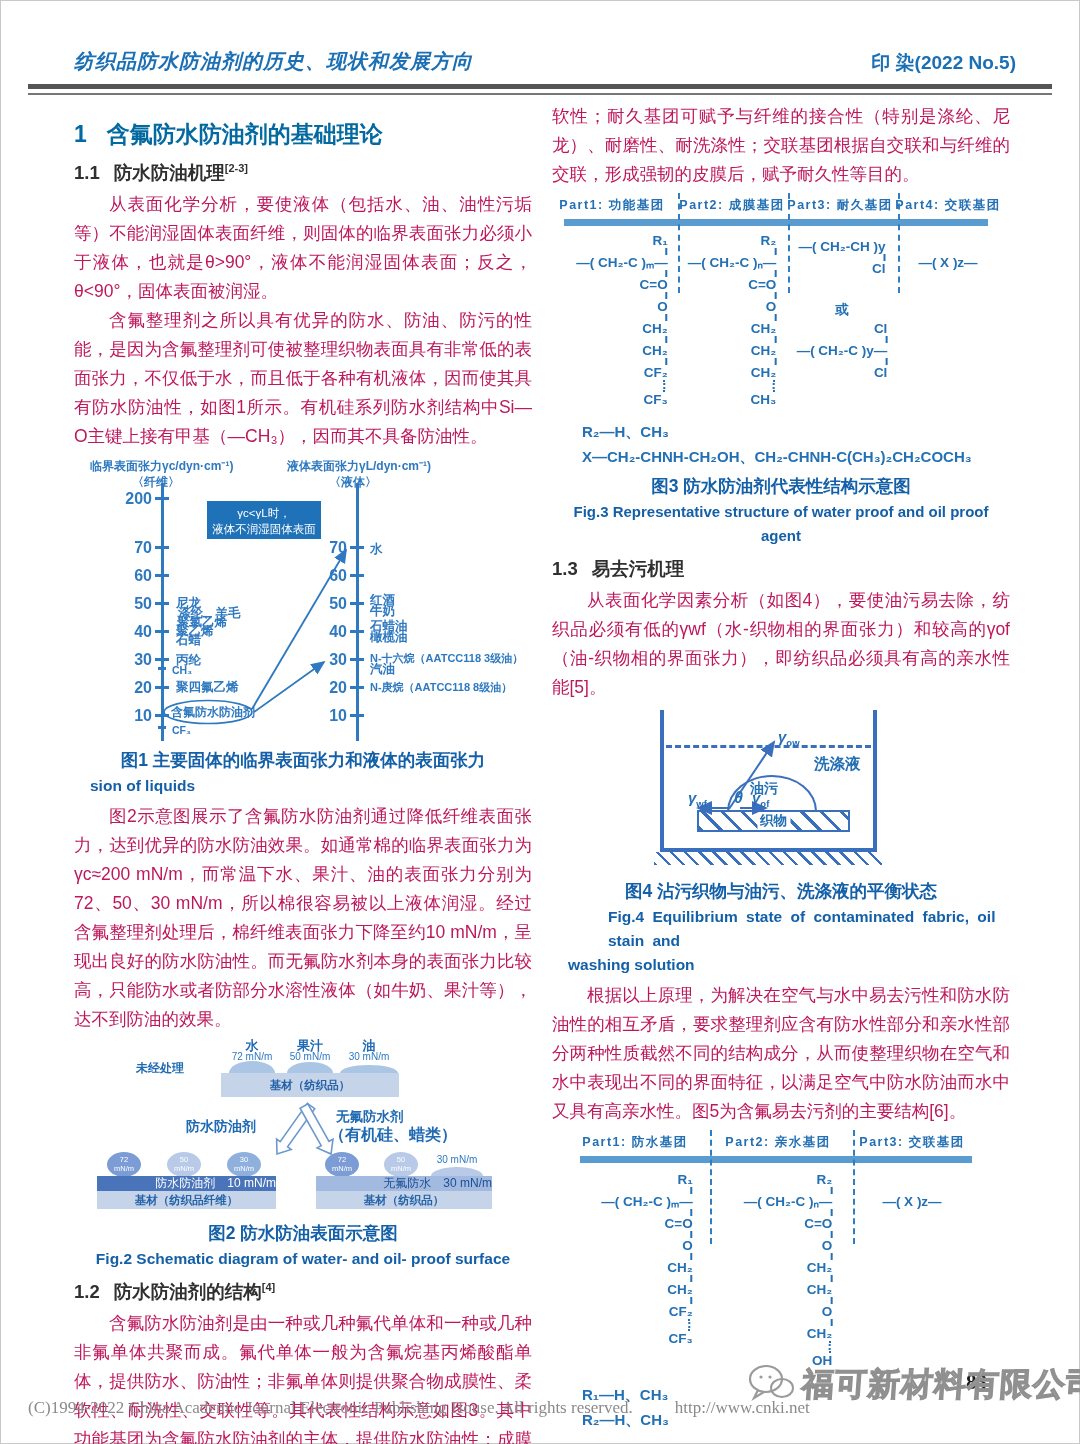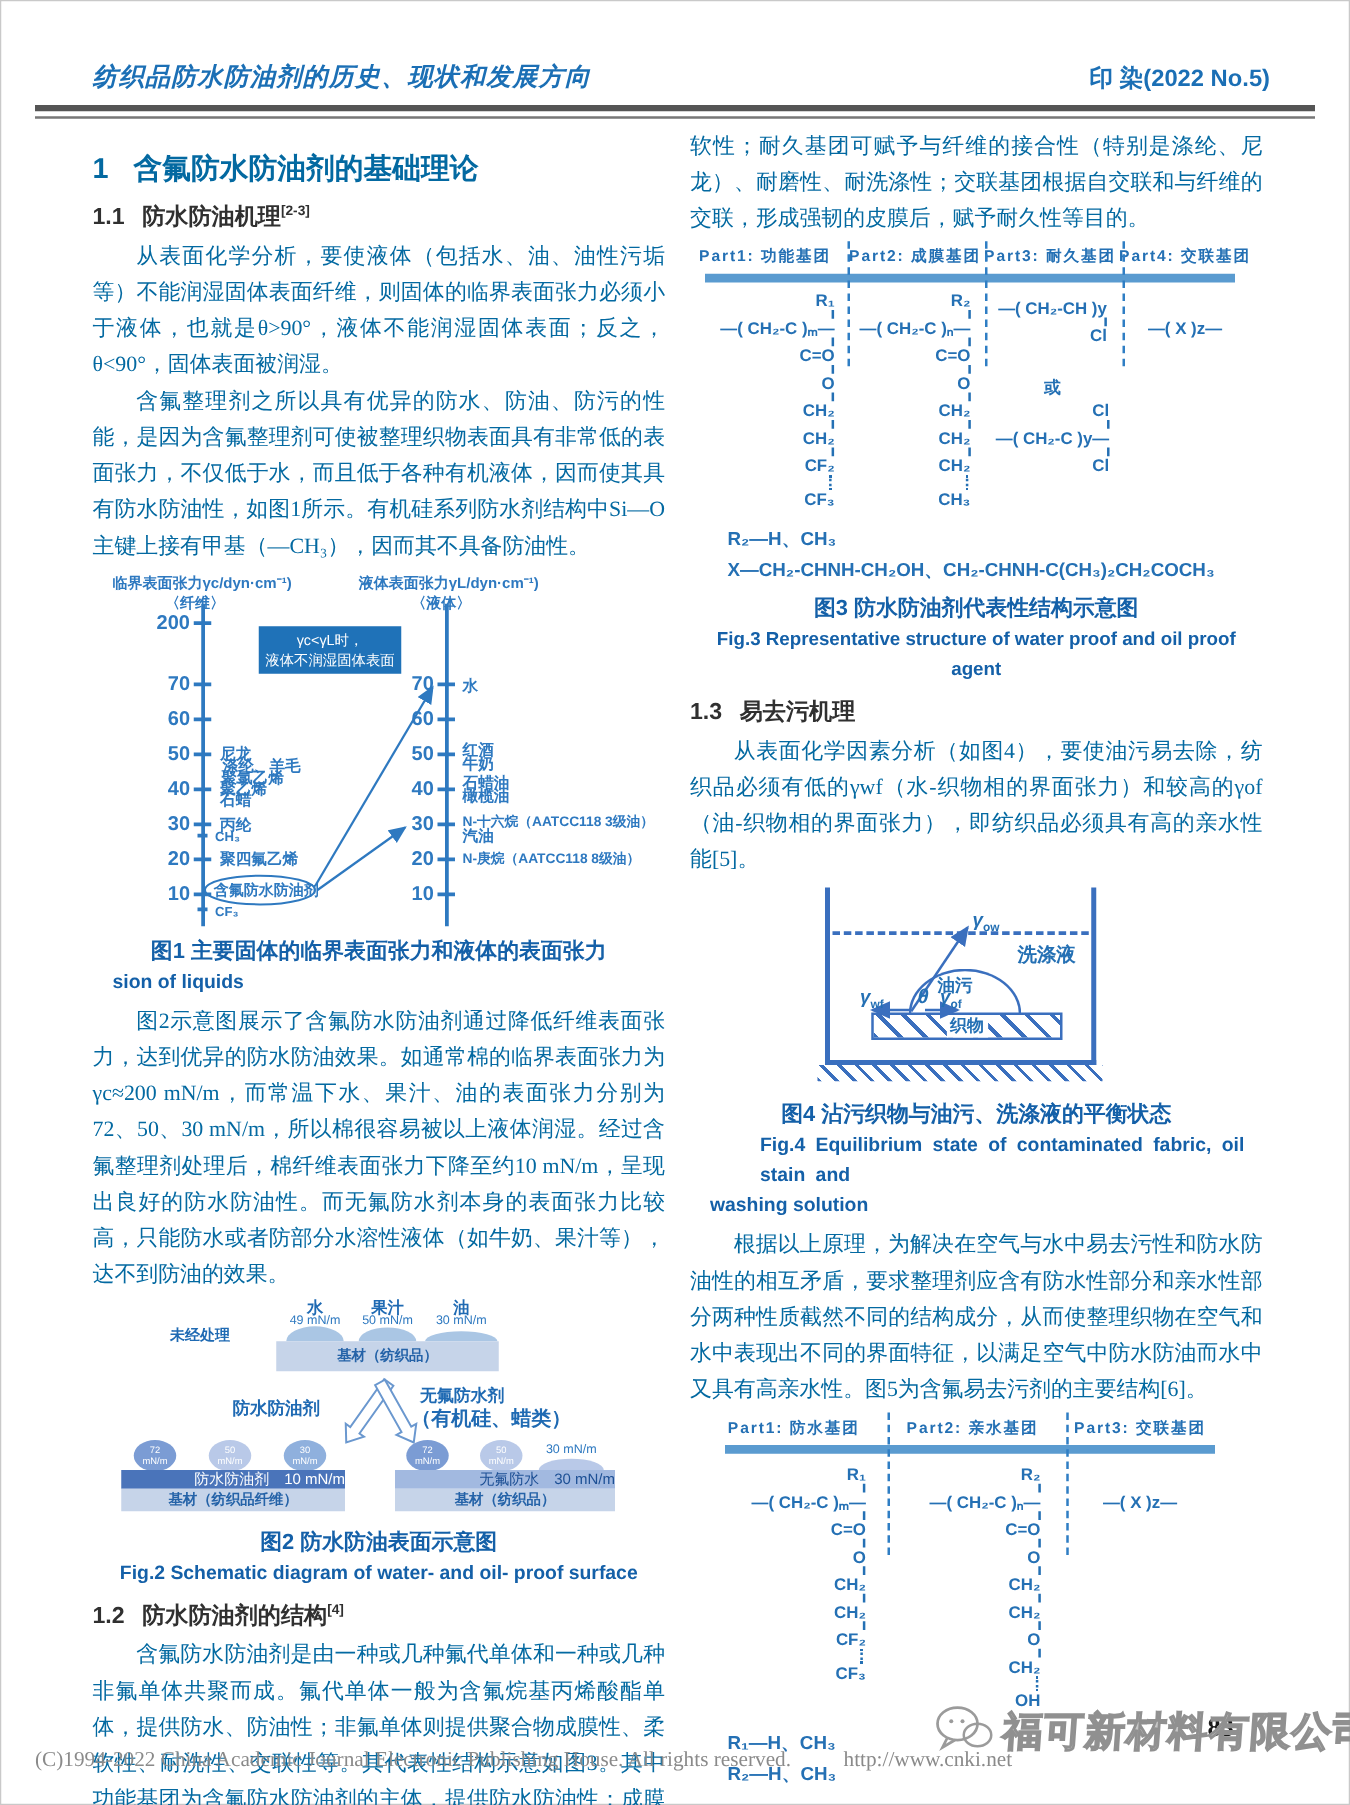--- a/index.html
+++ b/index.html
@@ -12,21 +12,21 @@
   .rule2{position:absolute;left:28px;right:28px;top:93px;height:2px;background:#777;}
   
   .col{position:absolute;top:102px;width:458px;}
   .col-left{left:74px;}
   .col-right{left:552px;}
   h1.sec{margin:17px 0 10px;font-size:23px;color:#0369a1;font-weight:bold;}
   h1.sec .n{margin-right:20px;}
   h2.sec{margin:8px 0 5px;font-size:18.5px;color:#303030;font-weight:bold;}
   h2.sec .n{margin-right:14px;}
   h2.sec sup{font-size:11px;}
-  p.body{margin:0;font-size:17.5px;line-height:29px;color:#0369a1;text-align:justify;font-family:Liberation Serif, serif;}
+  p.body{margin:0;font-size:17.5px;line-height:29px;color:#be185d;text-align:justify;}
   p.ind{text-indent:2em;}
   .cap-zh{text-align:center;color:#1460a8;font-weight:bold;font-size:17.5px;margin:5px 0 2px;}
   .cap-en{color:#1460a8;font-weight:bold;font-size:15.5px;margin:0 0 4px;line-height:24px;}
   .cap-en.ctr{text-align:center;}
   .cap-en .l1{display:block;padding-left:56px;word-spacing:4px;}
   .cap-en .l2{display:block;margin-left:16px;}
   
   .fig1{position:relative;height:288px;margin-top:4px;}
   .f1-svg{position:absolute;left:0;top:0;pointer-events:none;}
   .f1-axis{position:absolute;width:3px;top:28px;bottom:2px;background:#2e79c0;}
@@ -188,21 +188,21 @@
     </div>
 
   <p class="body ind">图2示意图展示了含氟防水防油剂通过降低纤维表面张力，达到优异的防水防油效果。如通常棉的临界表面张力为γc≈200 mN/m，而常温下水、果汁、油的表面张力分别为72、50、30 mN/m，所以棉很容易被以上液体润湿。经过含氟整理剂处理后，棉纤维表面张力下降至约10 mN/m，呈现出良好的防水防油性。而无氟防水剂本身的表面张力比较高，只能防水或者防部分水溶性液体（如牛奶、果汁等），达不到防油的效果。</p>
 
   <div class="fig2">
     <span class="f2-t" style="left:62px;top:24px;font-size:12px;">未经处理</span>
 
     <span class="f2-t cx" style="left:178px;top:1px;">水</span>
     <span class="f2-t cx" style="left:236px;top:1px;">果汁</span>
     <span class="f2-t cx" style="left:295px;top:1px;">油</span>
-    <span class="f2-mn cx" style="left:178px;top:15px;">49 mN/m</span>
+    <span class="f2-mn cx" style="left:178px;top:15px;">72 mN/m</span>
     <span class="f2-mn cx" style="left:236px;top:15px;">50 mN/m</span>
     <span class="f2-mn cx" style="left:295px;top:15px;">30 mN/m</span>
     <div class="f2-drop" style="left:155px;top:25px;width:46px;height:12px;"></div>
     <div class="f2-drop" style="left:213px;top:26px;width:46px;height:11px;"></div>
     <div class="f2-drop" style="left:266px;top:29px;width:58px;height:8px;"></div>
     <div class="f2-sub" style="left:147px;top:37px;width:178px;height:24px;line-height:24px;">基材（纺织品）</div>
 
     <svg style="position:absolute;left:0;top:0;" width="458" height="180">
       <polygon points="233.3,67.4 206.2,105.6 202.6,103.0 203,118 217.2,113.4 213.6,110.8 240.7,72.6" fill="#ffffff" stroke="#6b98cf" stroke-width="1.6"></polygon>
       <polygon points="233.9,67.8 255.0,105.3 259.0,103.1 257,118 243.2,111.9 247.2,109.7 226.1,72.2" fill="#ffffff" stroke="#6b98cf" stroke-width="1.6"></polygon>

